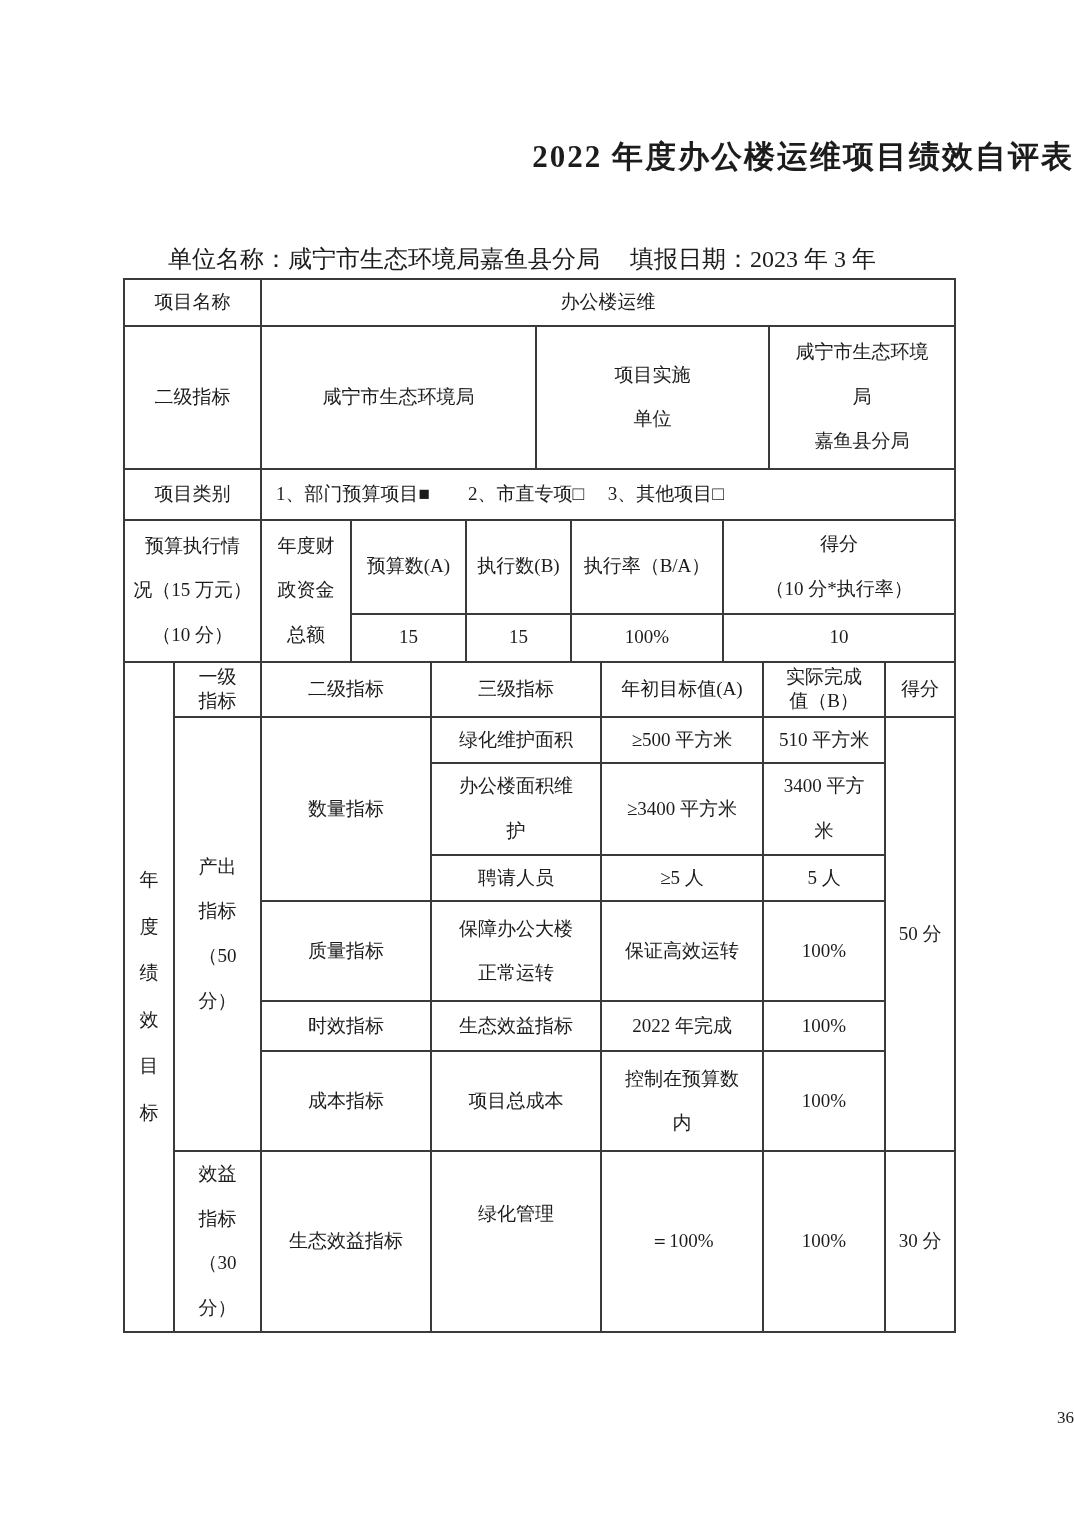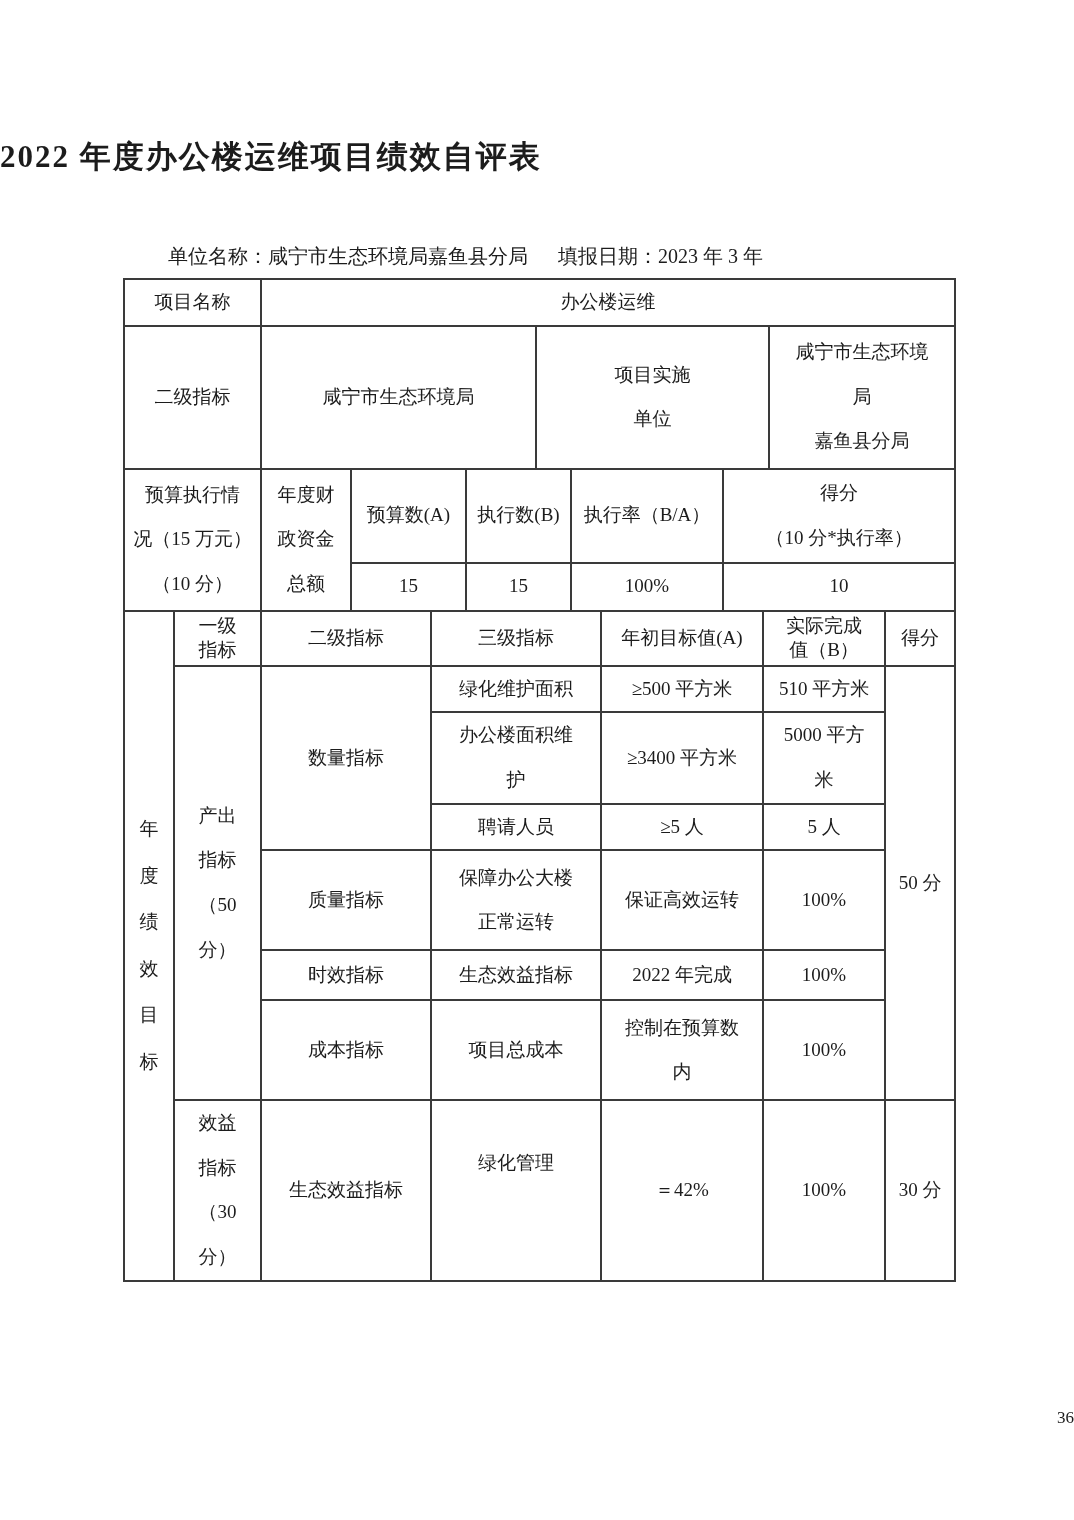--- a/index.html
+++ b/index.html
@@ -12,30 +12,30 @@
     background: #ffffff;
     font-family: "Liberation Serif", "DejaVu Serif", serif;
     color: #1c1c1c;
     overflow: hidden;
   }
   .doc-title {
     position: absolute;
     top: 136px;
     left: 0;
     width: 100%;
-    text-align: left;
+    text-align: right;
     font-size: 31px;
     font-weight: bold;
     letter-spacing: 2px;
   }
   .info-line {
     position: absolute;
     top: 243px;
     left: 168px;
-    font-size: 20px;
+    font-size: 24px;
     white-space: pre;
   }
   .info-line .date { margin-left: 30px; }
   .tables {
     position: absolute;
     top: 278px;
     left: 123px;
     width: 972px;
   }
   table {
@@ -91,20 +91,24 @@
         <td colspan="3">办公楼运维</td>
       </tr>
       <tr style="height:143px">
         <td>二级指标</td>
         <td>咸宁市生态环境局</td>
         <td>项目实施
 单位</td>
         <td>咸宁市生态环境
 局
 嘉鱼县分局</td>
+      </tr>
+      <tr style="height:51px">
+        <td>项目类别</td>
+        <td colspan="3" class="left">1、部门预算项目■　　2、市直专项□　 3、其他项目□</td>
       </tr>
     </tbody>
       </table>
 
     <table>
       <colgroup>
           <col style="width:137px">
           <col style="width:90px">
           <col style="width:115px">
           <col style="width:105px">
@@ -169,21 +173,21 @@
         <td rowspan="3">数量指标</td>
         <td>绿化维护面积</td>
         <td>≥500 平方米</td>
         <td>510 平方米</td>
         <td rowspan="6">50 分</td>
       </tr>
       <tr style="height:90px">
         <td>办公楼面积维
 护</td>
         <td>≥3400 平方米</td>
-        <td>5000 平方
+        <td>3400 平方
 米</td>
       </tr>
       <tr style="height:45px">
         <td>聘请人员</td>
         <td>≥5 人</td>
         <td>5 人</td>
       </tr>
       <tr style="height:100px">
         <td>质量指标</td>
         <td>保障办公大楼
@@ -204,21 +208,21 @@
 内</td>
         <td>100%</td>
       </tr>
       <tr style="height:178px">
         <td>效益
 指标
 （30
 分）</td>
         <td>生态效益指标</td>
         <td class="v-top">绿化管理</td>
-        <td>＝42%</td>
+        <td>＝100%</td>
         <td>100%</td>
         <td>30 分</td>
       </tr>
     </tbody>
       </table>
 
   </div>
 
   <div class="page-number">36</div>
 

